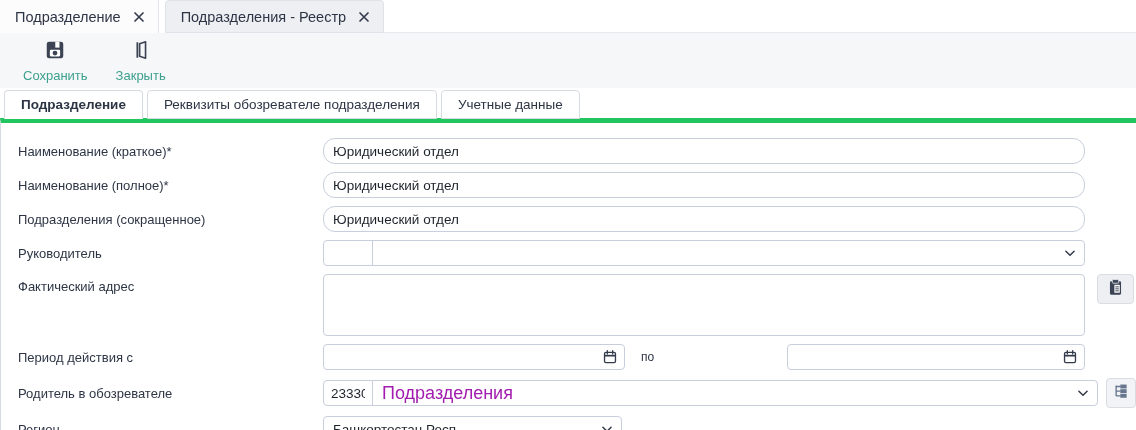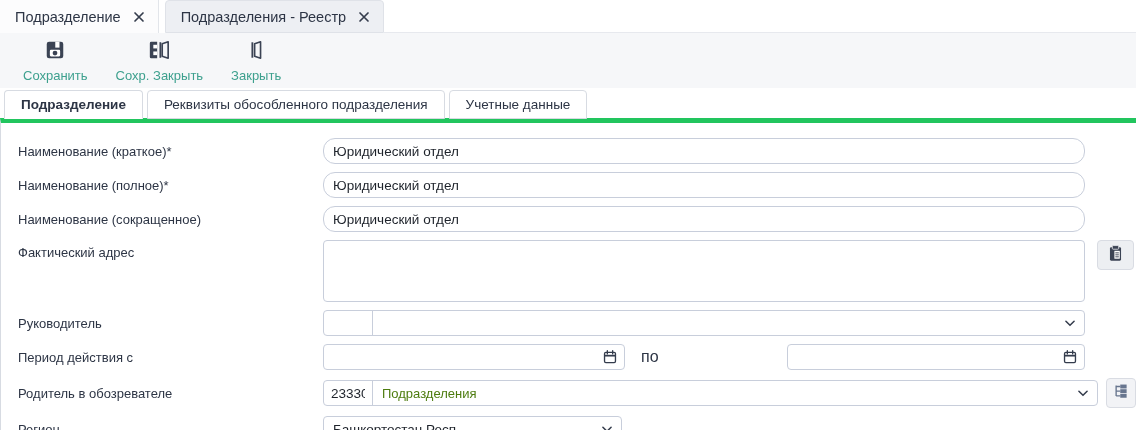--- a/index.html
+++ b/index.html
@@ -44,31 +44,31 @@
   .tinput { width:762px; height:26px; border:1px solid #c8cedb; border-radius:12px;
     padding:0 9px; font-size:13.5px; color:#1e232b; font-family:inherit; background:#fff; }
   textarea.taddr { width:762px; height:62px; border:1px solid #c8cedb; border-radius:4px;
     padding:4px 9px; font-size:13.5px; color:#1e232b; font-family:inherit; resize:none; }
 
   .combo { display:flex; align-items:center; height:26px; border:1px solid #c8cedb;
     border-radius:4px; background:#fff; }
   .combo .code { width:49px; height:24px; border:none; border-right:1px solid #c8cedb;
     border-radius:4px 0 0 4px; padding:0 7px; font-size:13.5px; color:#1e232b;
     font-family:inherit; background:transparent; }
-  .combo .cval { flex:1; padding:0 9px; font-size:13px; color:#4d7c0f; white-space:nowrap;
+  .combo .cval { flex:1; padding:0 9px; font-size:18px; color:#a21caf; white-space:nowrap;
     overflow:hidden; }
   .chev { width:28px; display:flex; align-items:center; justify-content:center; cursor:pointer; }
 
   .datebox { display:flex; align-items:center; height:26px; border:1px solid #c8cedb;
     border-radius:4px; background:#fff; }
   .datebox input { flex:1; min-width:0; height:22px; border:none; padding:0 8px;
     font-size:13.5px; color:#1e232b; font-family:inherit; background:transparent; }
   .datebox .cal { width:28px; display:flex; align-items:center; justify-content:center;
     cursor:pointer; }
-  .po-label { font-size:16px; color:#2d3545; margin-left:16px; }
+  .po-label { font-size:12px; color:#2d3545; margin-left:16px; }
 
   .selectbox { display:flex; align-items:center; height:26px; border:1px solid #c8cedb;
     border-radius:4px; background:#fff; }
   .selectbox .cval { flex:1; padding:0 9px; font-size:13.5px; color:#1e232b; white-space:nowrap; }
 
   .sidebtn { height:30px; background:#edeff2; border:1px solid #d9dce3; border-radius:4px;
     display:flex; align-items:center; justify-content:center; cursor:pointer; flex-shrink:0; }
   .clip-btn { width:37px; margin-left:12px; }
   .tree-btn { width:30px; margin-left:8px; background:#f2f3f6; }
 </style>
@@ -102,95 +102,83 @@
         <path fill="#3b4354" d="M3 5.5A2.5 2.5 0 0 1 5.5 3h13A2.5 2.5 0 0 1 21 5.5v13a2.5 2.5 0 0 1-2.5 2.5h-13A2.5 2.5 0 0 1 3 18.5z"></path>
         <rect x="12.3" y="3" width="4.6" height="6.4" fill="#fff"></rect>
         <rect x="6.4" y="11.8" width="11.2" height="7.2" rx="1.2" fill="#fff"></rect>
         <circle cx="12" cy="15.4" r="2.6" fill="#3b4354"></circle>
       </svg>
     </span>
     <span class="tbtn-label">Сохранить</span>
   </div>
   <div class="tbtn">
     <span>
-      <svg width="24" height="22" viewBox="0 0 26 24">
-        <path fill="#3b4354" d="M3 4.5A1.5 1.5 0 0 1 4.5 3H11v18H4.5A1.5 1.5 0 0 1 3 19.5z"></path>
-        <rect x="6.8" y="6.3" width="4.2" height="4" fill="#fff"></rect>
-        <rect x="6.8" y="13.6" width="4.2" height="4" fill="#fff"></rect>
-        <path d="M14.5 3.5v17" stroke="#3b4354" stroke-width="2" fill="none"></path>
-        <path d="M16.5 5.2 23 3v18l-6.5-2.2z" stroke="#3b4354" stroke-width="1.8" fill="none" stroke-linejoin="round"></path>
-      </svg>
-    </span>
-    <span class="tbtn-label">Сохр. Закрыть</span>
-  </div>
-  <div class="tbtn">
-    <span>
       <svg width="20" height="22" viewBox="0 0 22 24">
         <path d="M7 3.5v17" stroke="#3b4354" stroke-width="2" fill="none"></path>
         <path d="M9.5 5.2 16 3v18l-6.5-2.2z" stroke="#3b4354" stroke-width="1.8" fill="none" stroke-linejoin="round"></path>
       </svg>
     </span>
     <span class="tbtn-label">Закрыть</span>
   </div>
 </div>
 
 <div class="form-tabs">
   <div class="ftab active">Подразделение</div>
-  <div class="ftab inactive">Реквизиты обособленного подразделения</div>
+  <div class="ftab inactive">Реквизиты обозревателе подразделения</div>
   <div class="ftab inactive">Учетные данные</div>
 </div>
 
 <div class="panel">
 
   <div class="frow">
     <div class="flabel">Наименование (краткое)*</div>
     <input class="tinput" type="text" value="Юридический отдел" style="">
   </div>
 
   <div class="frow">
     <div class="flabel">Наименование (полное)*</div>
     <input class="tinput" type="text" value="Юридический отдел" style="">
   </div>
 
   <div class="frow">
-    <div class="flabel">Наименование (сокращенное)</div>
+    <div class="flabel">Подразделения (сокращенное)</div>
     <input class="tinput" type="text" value="Юридический отдел" style="">
+  </div>
+
+  <div class="frow">
+    <div class="flabel">Руководитель</div>
+    <div class="combo" style="width:762px">
+      <input class="code" type="text" value="" style="">
+      <span class="cval"></span>
+      <span class="chev">
+        <svg width="14" height="14" viewBox="0 0 24 24" fill="none" stroke="#343c4c" stroke-width="2.6" stroke-linecap="round" stroke-linejoin="round">
+            <path d="M5 9l7 7 7-7"></path>
+          </svg>
+      </span>
+    </div>
   </div>
 
   <div class="frow top">
     <div class="flabel">Фактический адрес</div>
     <textarea class="taddr" style=""></textarea>
     <div class="sidebtn clip-btn">
       <span>
         <svg width="19" height="19" viewBox="0 0 24 24">
           <rect x="5" y="4" width="14" height="17" rx="1.6" fill="#3b4354"></rect>
           <rect x="8" y="2" width="8" height="4.6" rx="1" fill="#3b4354" stroke="#edeff2" stroke-width="1"></rect>
           <rect x="10.6" y="8.6" width="6.8" height="10" fill="#fff"></rect>
           <rect x="11.8" y="10.6" width="4.4" height="1.2" fill="#3b4354"></rect>
           <rect x="11.8" y="13.1" width="4.4" height="1.2" fill="#3b4354"></rect>
           <rect x="11.8" y="15.6" width="4.4" height="1.2" fill="#3b4354"></rect>
         </svg>
       </span>
     </div>
   </div>
 
   <div class="frow">
-    <div class="flabel">Руководитель</div>
-    <div class="combo" style="width:762px">
-      <input class="code" type="text" value="" style="">
-      <span class="cval"></span>
-      <span class="chev">
-        <svg width="14" height="14" viewBox="0 0 24 24" fill="none" stroke="#343c4c" stroke-width="2.6" stroke-linecap="round" stroke-linejoin="round">
-            <path d="M5 9l7 7 7-7"></path>
-          </svg>
-      </span>
-    </div>
-  </div>
-
-  <div class="frow">
     <div class="flabel">Период действия с</div>
     <div class="fcontrols">
       <div class="datebox" style="width:302px">
         <input type="text" value="" style="">
         <span class="cal">
           <svg width="16" height="16" viewBox="0 0 24 24" fill="none" stroke="#343c4c" stroke-width="2">
             <rect x="3.8" y="5" width="16.4" height="15.5" rx="2"></rect>
             <path d="M8 2.6v4.8M16 2.6v4.8" stroke-linecap="round"></path>
             <path d="M4.5 10h15" stroke-width="2.6"></path>
           </svg>

